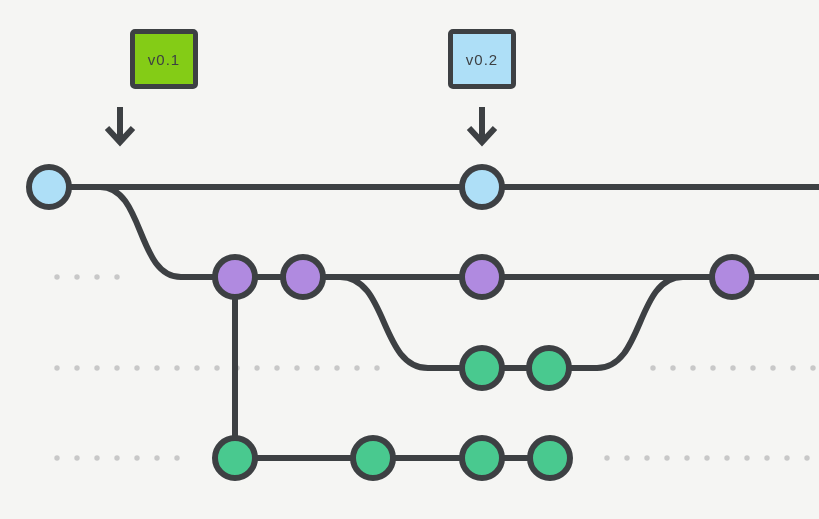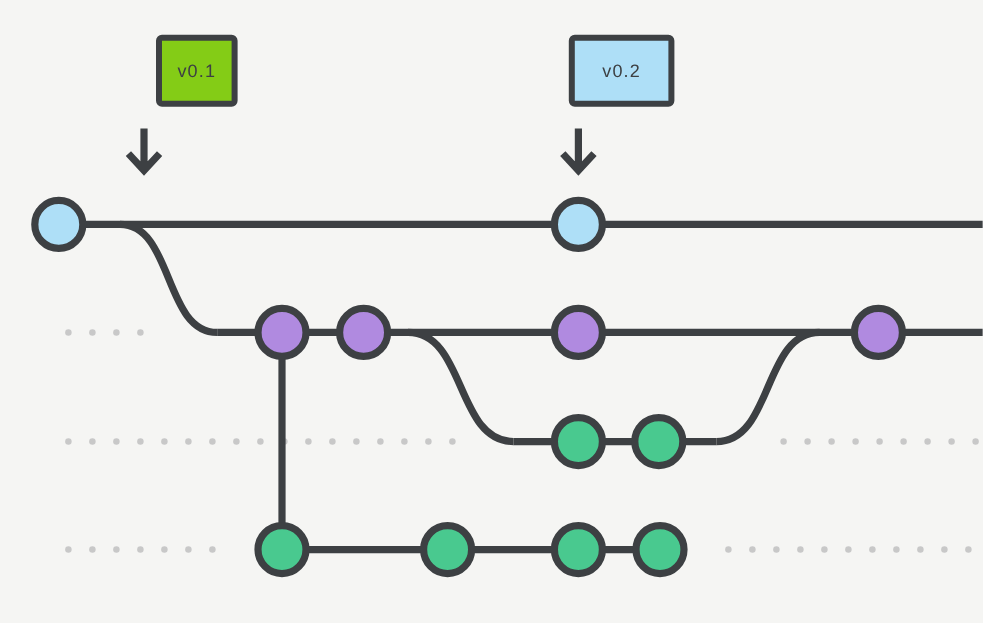--- a/index.html
+++ b/index.html
@@ -101,14 +101,14 @@
       <circle cx="482" cy="368" r="20" fill="#49c98f" stroke="#3d4043" stroke-width="6"></circle>
       <circle cx="549" cy="368" r="20" fill="#49c98f" stroke="#3d4043" stroke-width="6"></circle>
       <circle cx="235" cy="458" r="20" fill="#49c98f" stroke="#3d4043" stroke-width="6"></circle>
       <circle cx="373" cy="458" r="20" fill="#49c98f" stroke="#3d4043" stroke-width="6"></circle>
       <circle cx="482" cy="458" r="20" fill="#49c98f" stroke="#3d4043" stroke-width="6"></circle>
       <circle cx="550" cy="458" r="20" fill="#49c98f" stroke="#3d4043" stroke-width="6"></circle>
       <path d="M 120,107 L 120,139 M 107,128 L 120,142 L 133,128" stroke-linejoin="miter" stroke-linecap="butt" stroke="#3d4043" stroke-width="6" fill="none"></path>
       <path d="M 482,107 L 482,139 M 469,128 L 482,142 L 495,128" stroke-linejoin="miter" stroke-linecap="butt" stroke="#3d4043" stroke-width="6" fill="none"></path>
     </svg>
   <div class="version-tag" id="tag-0" style="left: 86px; top: 29px; width: 68px; height: 60px; background: #84cc16; border-color: rgb(61, 64, 67); color: rgb(61, 64, 67); margin-left: 44px;">v0.1</div>
-  <div class="version-tag" id="tag-1" style="left: 448px; top: 29px; width: 88px; height: 60px; background: rgb(174, 223, 247); border-color: rgb(61, 64, 67); color: rgb(61, 64, 67); margin-left: 26px;">v0.2</div>
+  <div class="version-tag" id="tag-1" style="left: 448px; top: 29px; width: 68px; height: 60px; background: rgb(174, 223, 247); border-color: rgb(61, 64, 67); color: rgb(61, 64, 67);">v0.2</div>
 </div>
 
 </body></html>

